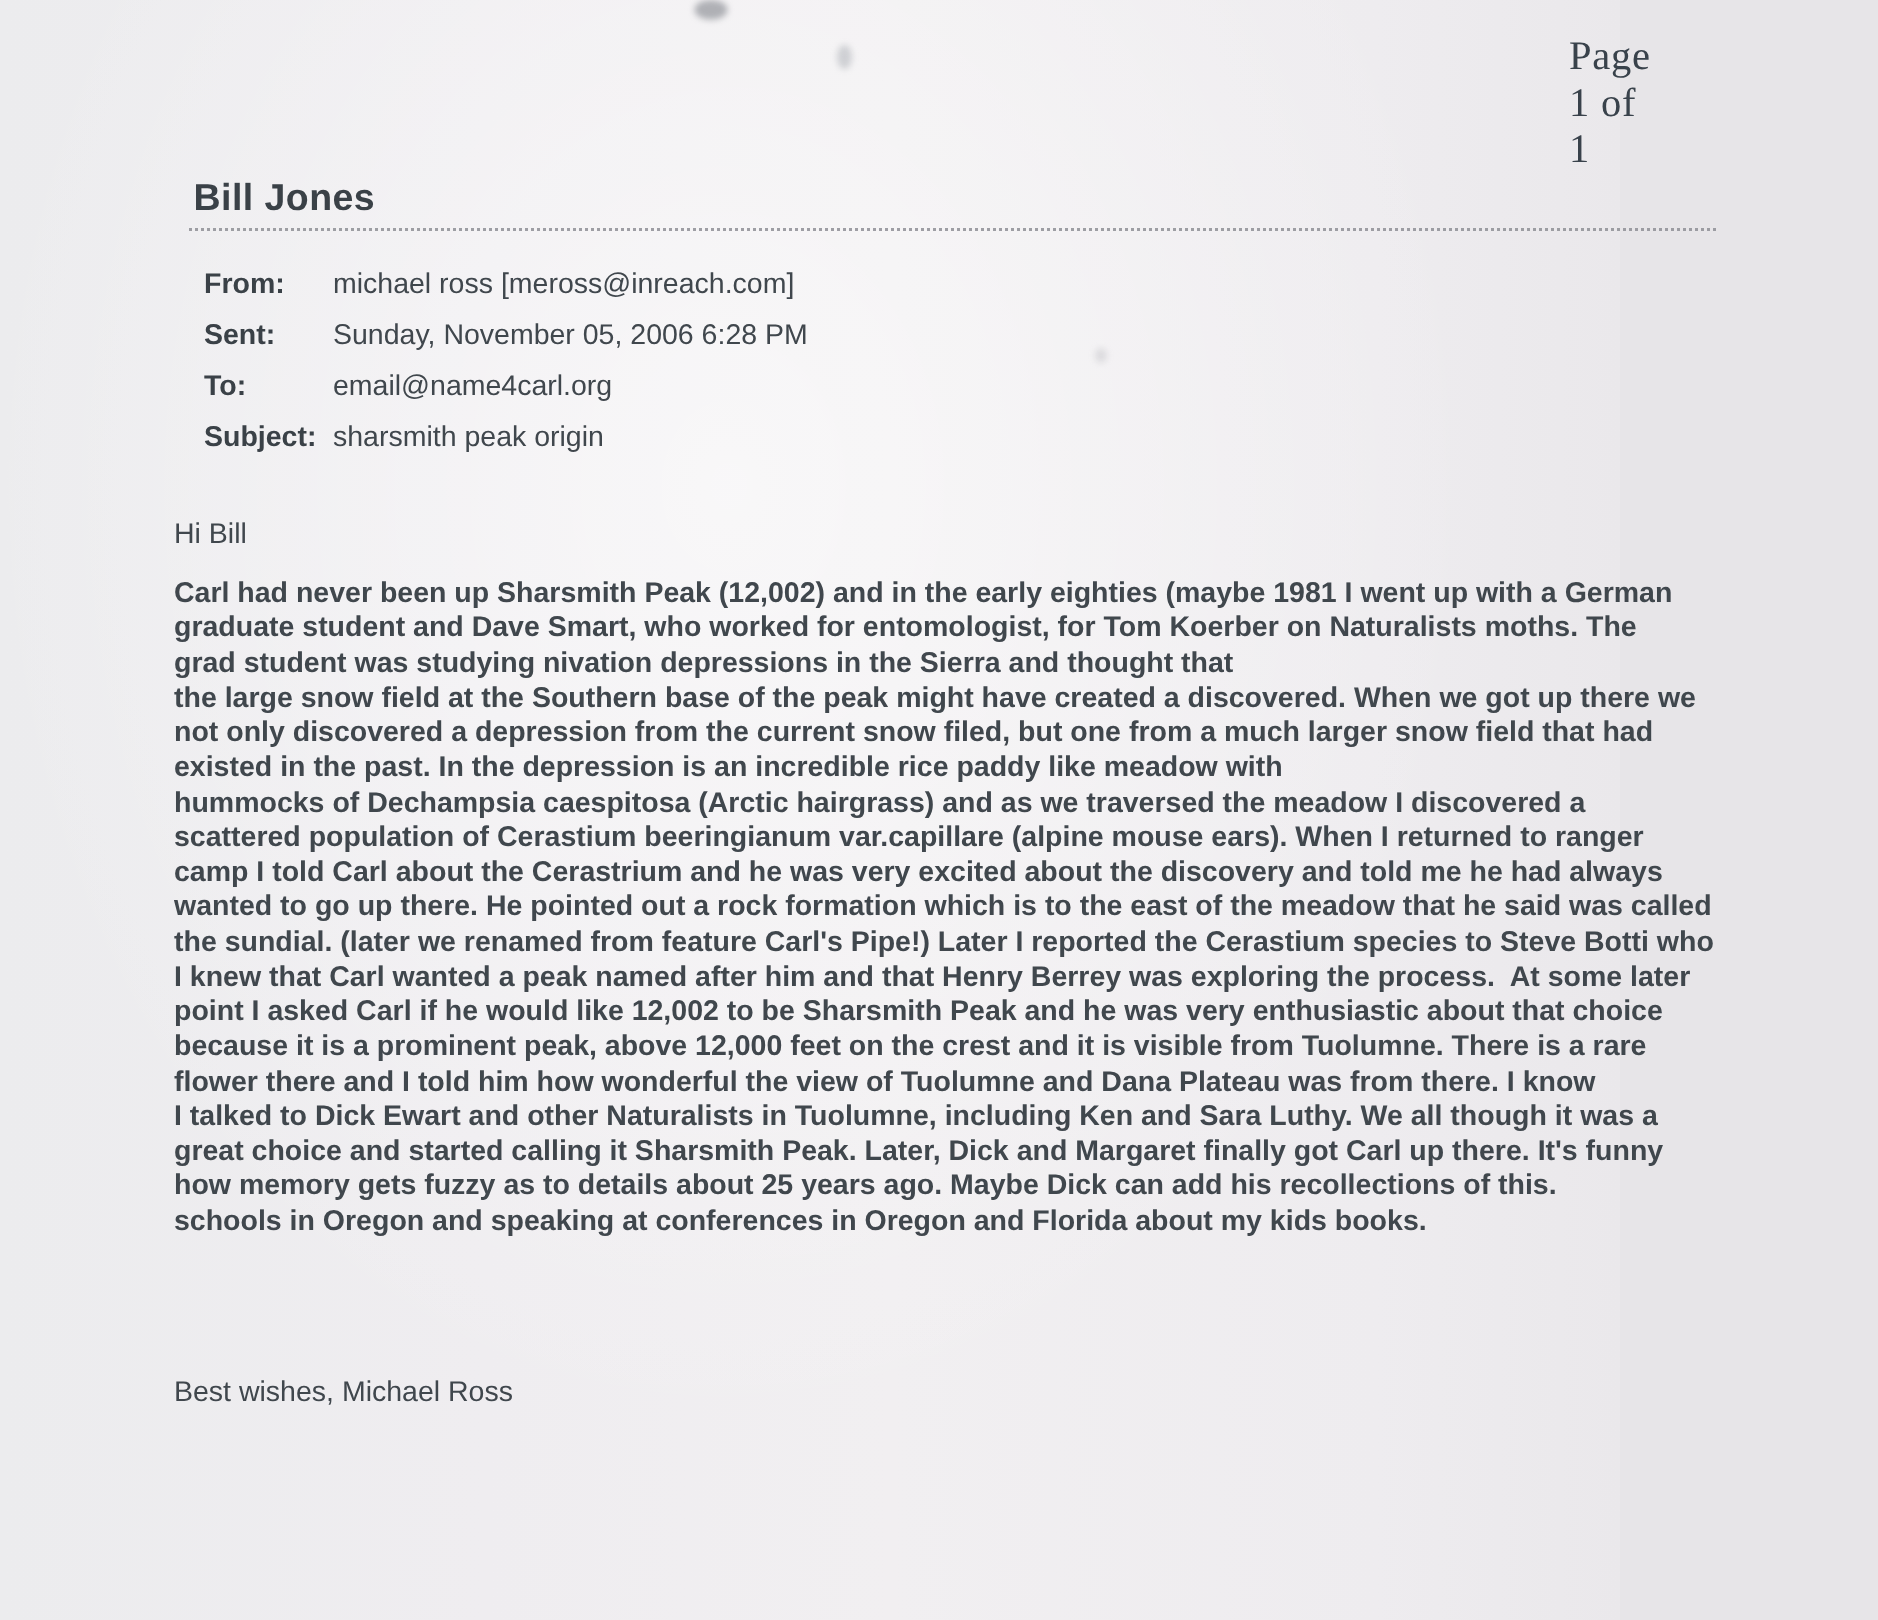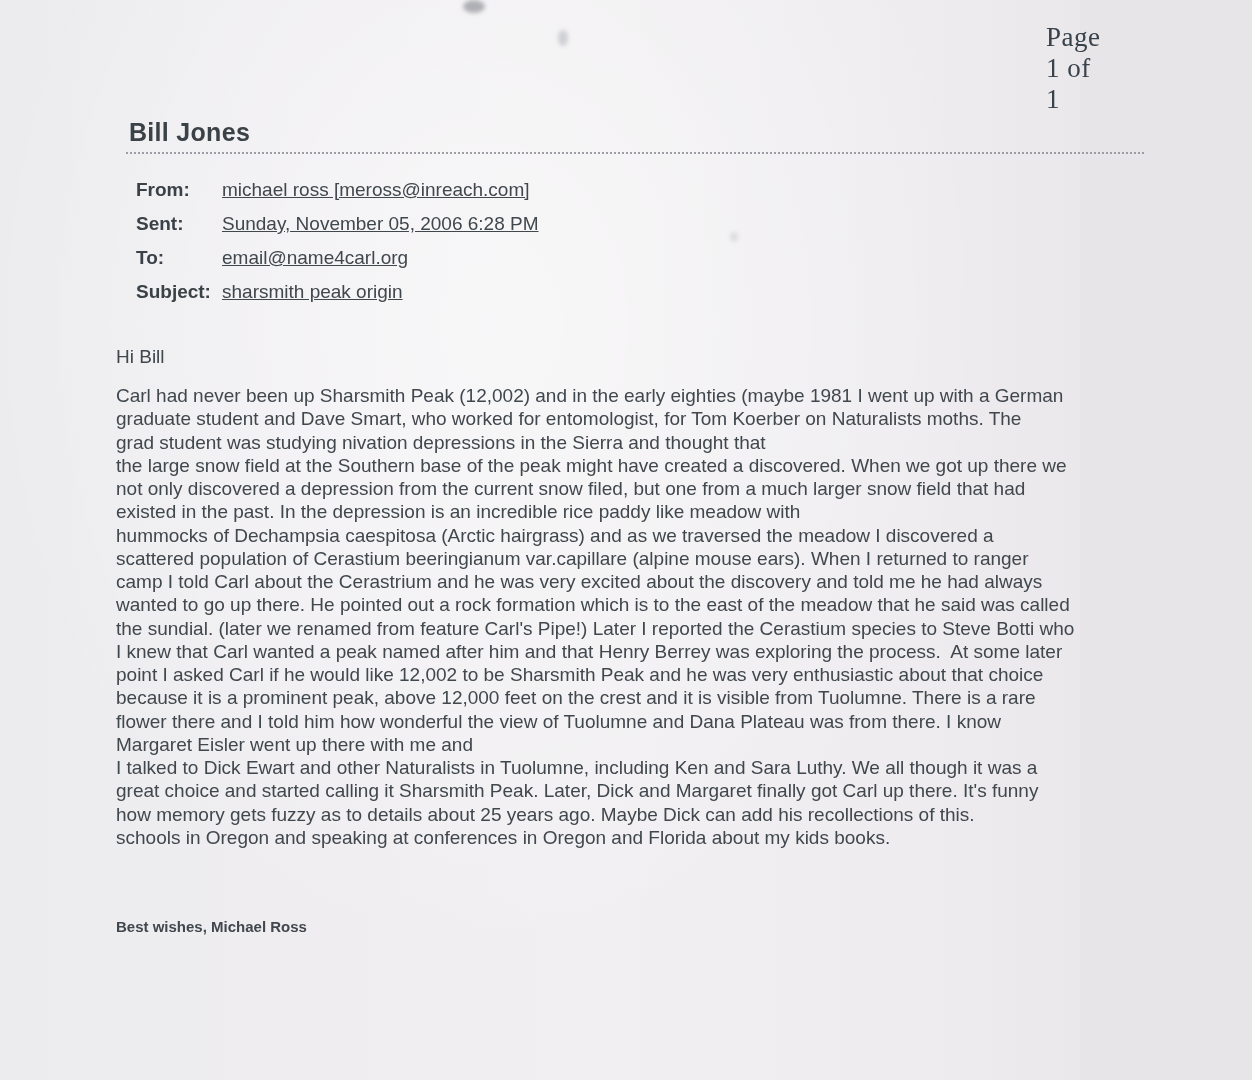--- a/index.html
+++ b/index.html
@@ -26,33 +26,33 @@
     font-size:25px;font-weight:bold;color:#3a4147;letter-spacing:0.3px;
   }
   .dotted-rule{
     position:absolute;left:126px;top:152px;width:1018px;height:0;
     border-bottom:2px dotted #8f9096;
     opacity:0.85;
   }
   .fields{position:absolute;left:136px;top:179px;}
   .field-row{height:34px;font-size:19px;color:#3f464c;white-space:pre;}
   .field-label{display:inline-block;min-width:86px;font-weight:bold;color:#3a4147;}
-  .field-value{color:#40474d;text-decoration:underline;}
+  .field-value{color:#40474d;}
   .greeting{
     position:absolute;left:116px;top:346px;
     font-size:19px;color:#40474d;
   }
   .body-lines{
     position:absolute;left:116px;top:384px;width:1048px;
     font-size:19px;line-height:23.25px;color:#40474d;
   }
-  .body-line{white-space:pre-wrap;min-height:23.25px;}
+  .body-line{white-space:pre-wrap;min-height:23.25px;font-weight:bold;}
   .closing{
     position:absolute;left:116px;top:918px;
-    font-size:15px;color:#40474d;font-weight:bold;
+    font-size:19px;color:#40474d;
   }
   .artifact{position:absolute;border-radius:50%;filter:blur(2px);}
   .artifact.a1{left:463px;top:0px;width:22px;height:13px;background:rgba(90,95,105,0.45);}
   .artifact.a2{left:558px;top:30px;width:10px;height:16px;background:rgba(120,125,135,0.30);}
   .artifact.a3{left:730px;top:232px;width:8px;height:10px;background:rgba(150,150,160,0.25);}
 </style>
 </head>
 <body>
 
 <div class="page">
@@ -85,21 +85,20 @@
       <div class="body-line">existed in the past. In the depression is an incredible rice paddy like meadow with</div>
       <div class="body-line">hummocks of Dechampsia caespitosa (Arctic hairgrass) and as we traversed the meadow I discovered a</div>
       <div class="body-line">scattered population of Cerastium beeringianum var.capillare (alpine mouse ears). When I returned to ranger</div>
       <div class="body-line">camp I told Carl about the Cerastrium and he was very excited about the discovery and told me he had always</div>
       <div class="body-line">wanted to go up there. He pointed out a rock formation which is to the east of the meadow that he said was called</div>
       <div class="body-line">the sundial. (later we renamed from feature Carl's Pipe!) Later I reported the Cerastium species to Steve Botti who</div>
       <div class="body-line">I knew that Carl wanted a peak named after him and that Henry Berrey was exploring the process.  At some later</div>
       <div class="body-line">point I asked Carl if he would like 12,002 to be Sharsmith Peak and he was very enthusiastic about that choice</div>
       <div class="body-line">because it is a prominent peak, above 12,000 feet on the crest and it is visible from Tuolumne. There is a rare</div>
       <div class="body-line">flower there and I told him how wonderful the view of Tuolumne and Dana Plateau was from there. I know</div>
-      <div class="body-line">Margaret Eisler went up there with me and</div>
       <div class="body-line">I talked to Dick Ewart and other Naturalists in Tuolumne, including Ken and Sara Luthy. We all though it was a</div>
       <div class="body-line">great choice and started calling it Sharsmith Peak. Later, Dick and Margaret finally got Carl up there. It's funny</div>
       <div class="body-line">how memory gets fuzzy as to details about 25 years ago. Maybe Dick can add his recollections of this.</div>
       <div class="body-line">schools in Oregon and speaking at conferences in Oregon and Florida about my kids books.</div>
     </div>
 
   <div class="closing">Best wishes, Michael Ross</div>
 
 </div>
 

